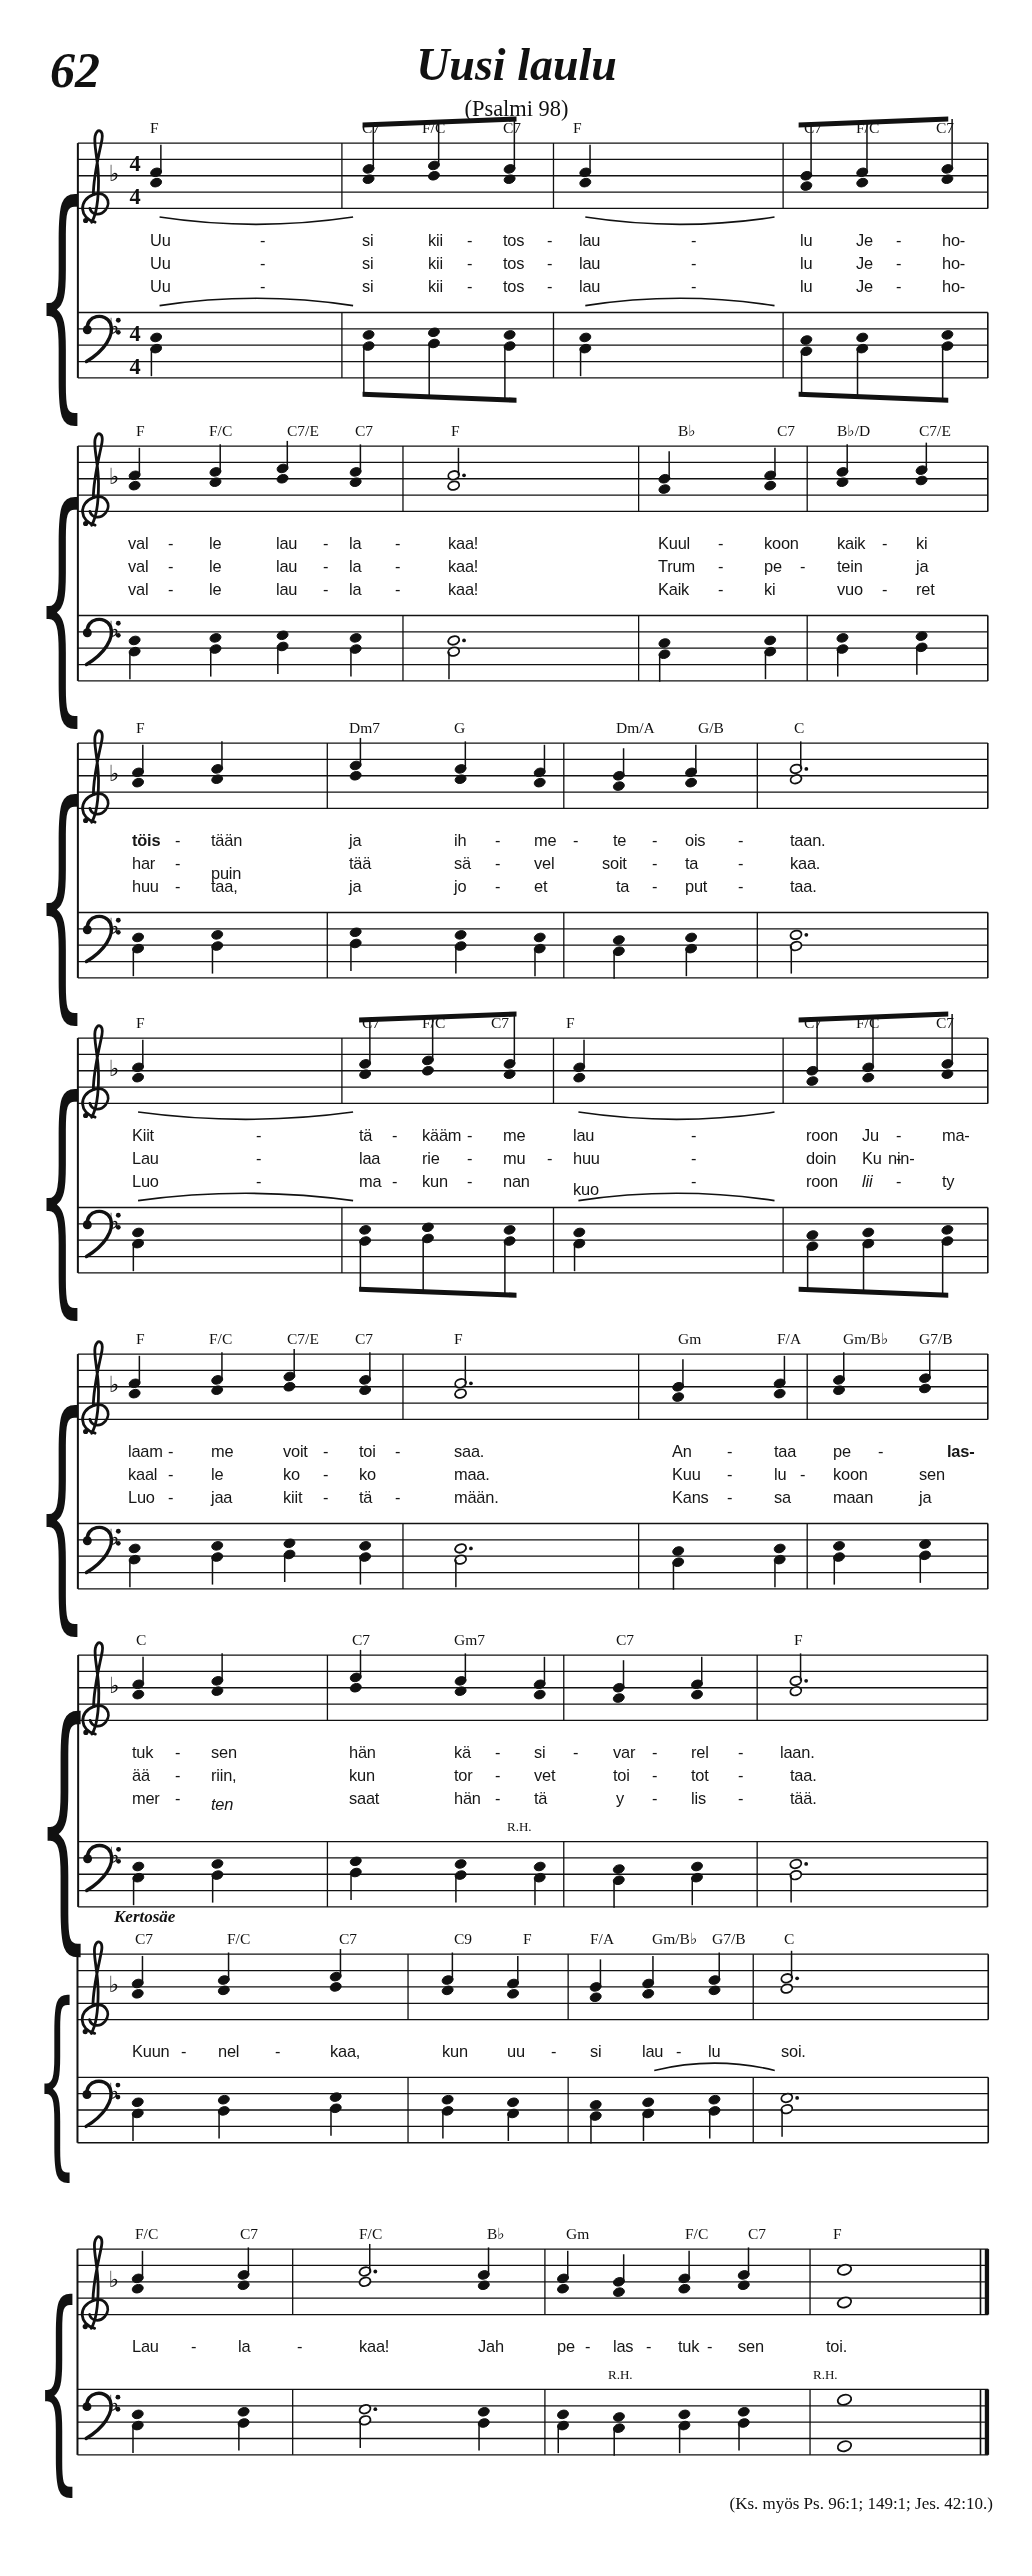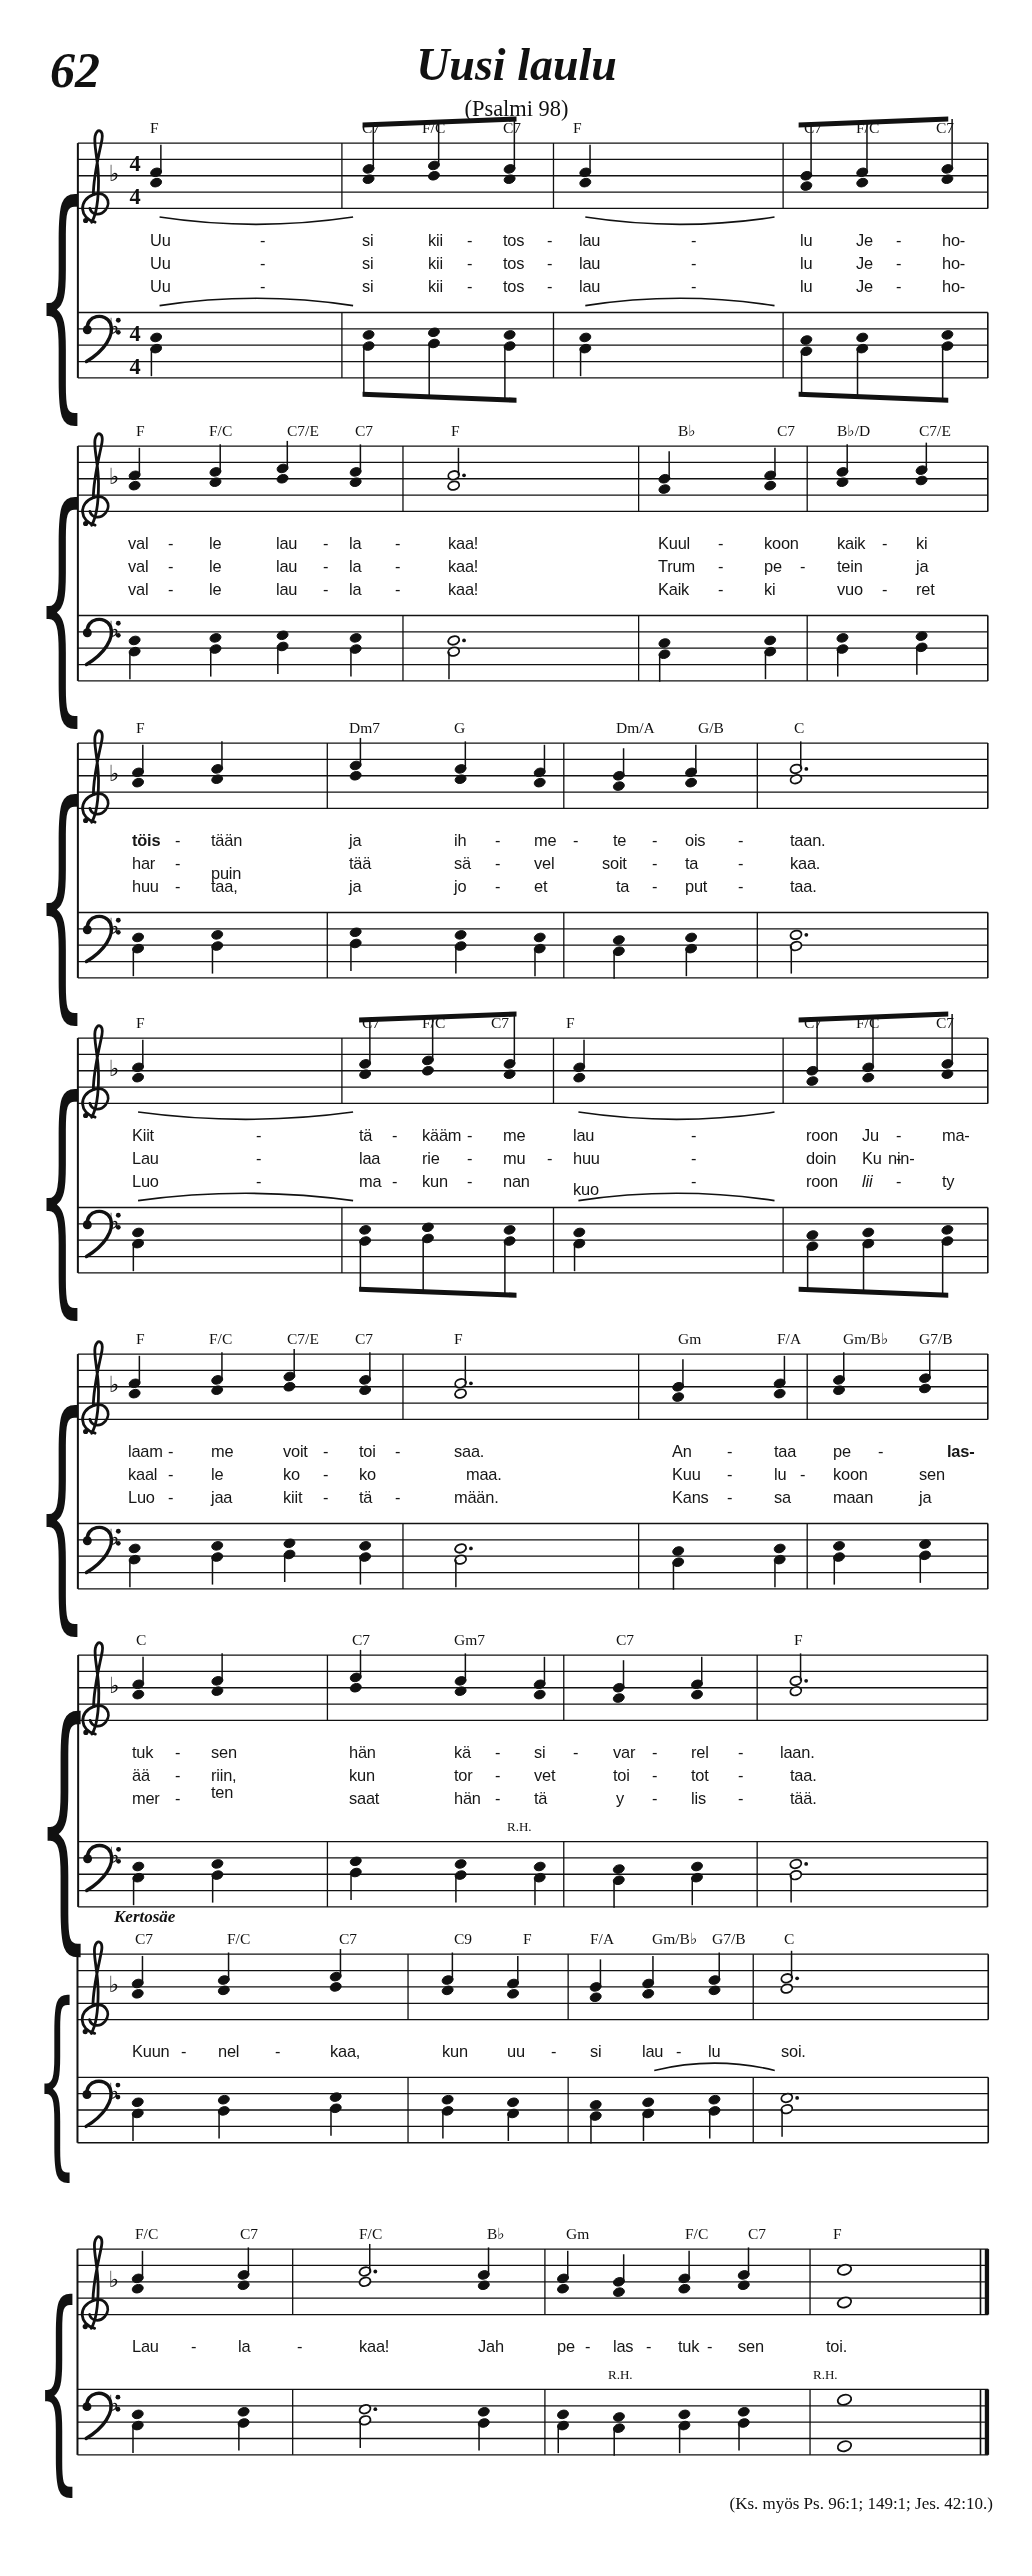--- a/index.html
+++ b/index.html
@@ -709,21 +709,21 @@
       <span class="syl" style="left: 774px; top: 112px;">taa</span>
       <span class="syl" style="left: 833px; top: 112px;">pe</span>
       <span class="syl" style="left: 878px; top: 112px;">-</span>
       <span class="syl" style="left: 947px; top: 112px; font-weight: bold;">las-</span>
       <span class="syl" style="left: 128px; top: 135px;">kaal</span>
       <span class="syl" style="left: 168px; top: 135px;">-</span>
       <span class="syl" style="left: 211px; top: 135px;">le</span>
       <span class="syl" style="left: 283px; top: 135px;">ko</span>
       <span class="syl" style="left: 323px; top: 135px;">-</span>
       <span class="syl" style="left: 359px; top: 135px;">ko</span>
-      <span class="syl" style="left: 466px; top: 135px; text-align: center;">maa.</span>
+      <span class="syl" style="left: 454px; top: 135px; text-align: center;">maa.</span>
       <span class="syl" style="left: 672px; top: 135px;">Kuu</span>
       <span class="syl" style="left: 727px; top: 135px;">-</span>
       <span class="syl" style="left: 774px; top: 135px;">lu</span>
       <span class="syl" style="left: 800px; top: 135px;">-</span>
       <span class="syl" style="left: 833px; top: 135px;">koon</span>
       <span class="syl" style="left: 919px; top: 135px;">sen</span>
       <span class="syl" style="left: 128px; top: 158px;">Luo</span>
       <span class="syl" style="left: 168px; top: 158px;">-</span>
       <span class="syl" style="left: 211px; top: 158px;">jaa</span>
       <span class="syl" style="left: 283px; top: 158px;">kiit</span>
@@ -850,21 +850,21 @@
       <span class="syl" style="left: 454px; top: 135px;">tor</span>
       <span class="syl" style="left: 495px; top: 135px;">-</span>
       <span class="syl" style="left: 534px; top: 135px;">vet</span>
       <span class="syl" style="left: 613px; top: 135px;">toi</span>
       <span class="syl" style="left: 652px; top: 135px;">-</span>
       <span class="syl" style="left: 691px; top: 135px;">tot</span>
       <span class="syl" style="left: 738px; top: 135px;">-</span>
       <span class="syl" style="left: 790px; top: 135px;">taa.</span>
       <span class="syl" style="left: 132px; top: 158px;">mer</span>
       <span class="syl" style="left: 175px; top: 158px;">-</span>
-      <span class="syl" style="left: 211px; top: 152px;">ten</span>
+      <span class="syl" style="left: 211px; top: 164px; font-style: italic;">ten</span>
       <span class="syl" style="left: 349px; top: 158px;">saat</span>
       <span class="syl" style="left: 454px; top: 158px;">hän</span>
       <span class="syl" style="left: 495px; top: 158px;">-</span>
       <span class="syl" style="left: 534px; top: 158px;">tä</span>
       <span class="syl" style="left: 616px; top: 158px;">y</span>
       <span class="syl" style="left: 652px; top: 158px;">-</span>
       <span class="syl" style="left: 691px; top: 158px;">lis</span>
       <span class="syl" style="left: 738px; top: 158px;">-</span>
       <span class="syl" style="left: 790px; top: 158px;">tää.</span>
       <div class="rh" style="left: 507px; top: 188px;">R.H.</div>

